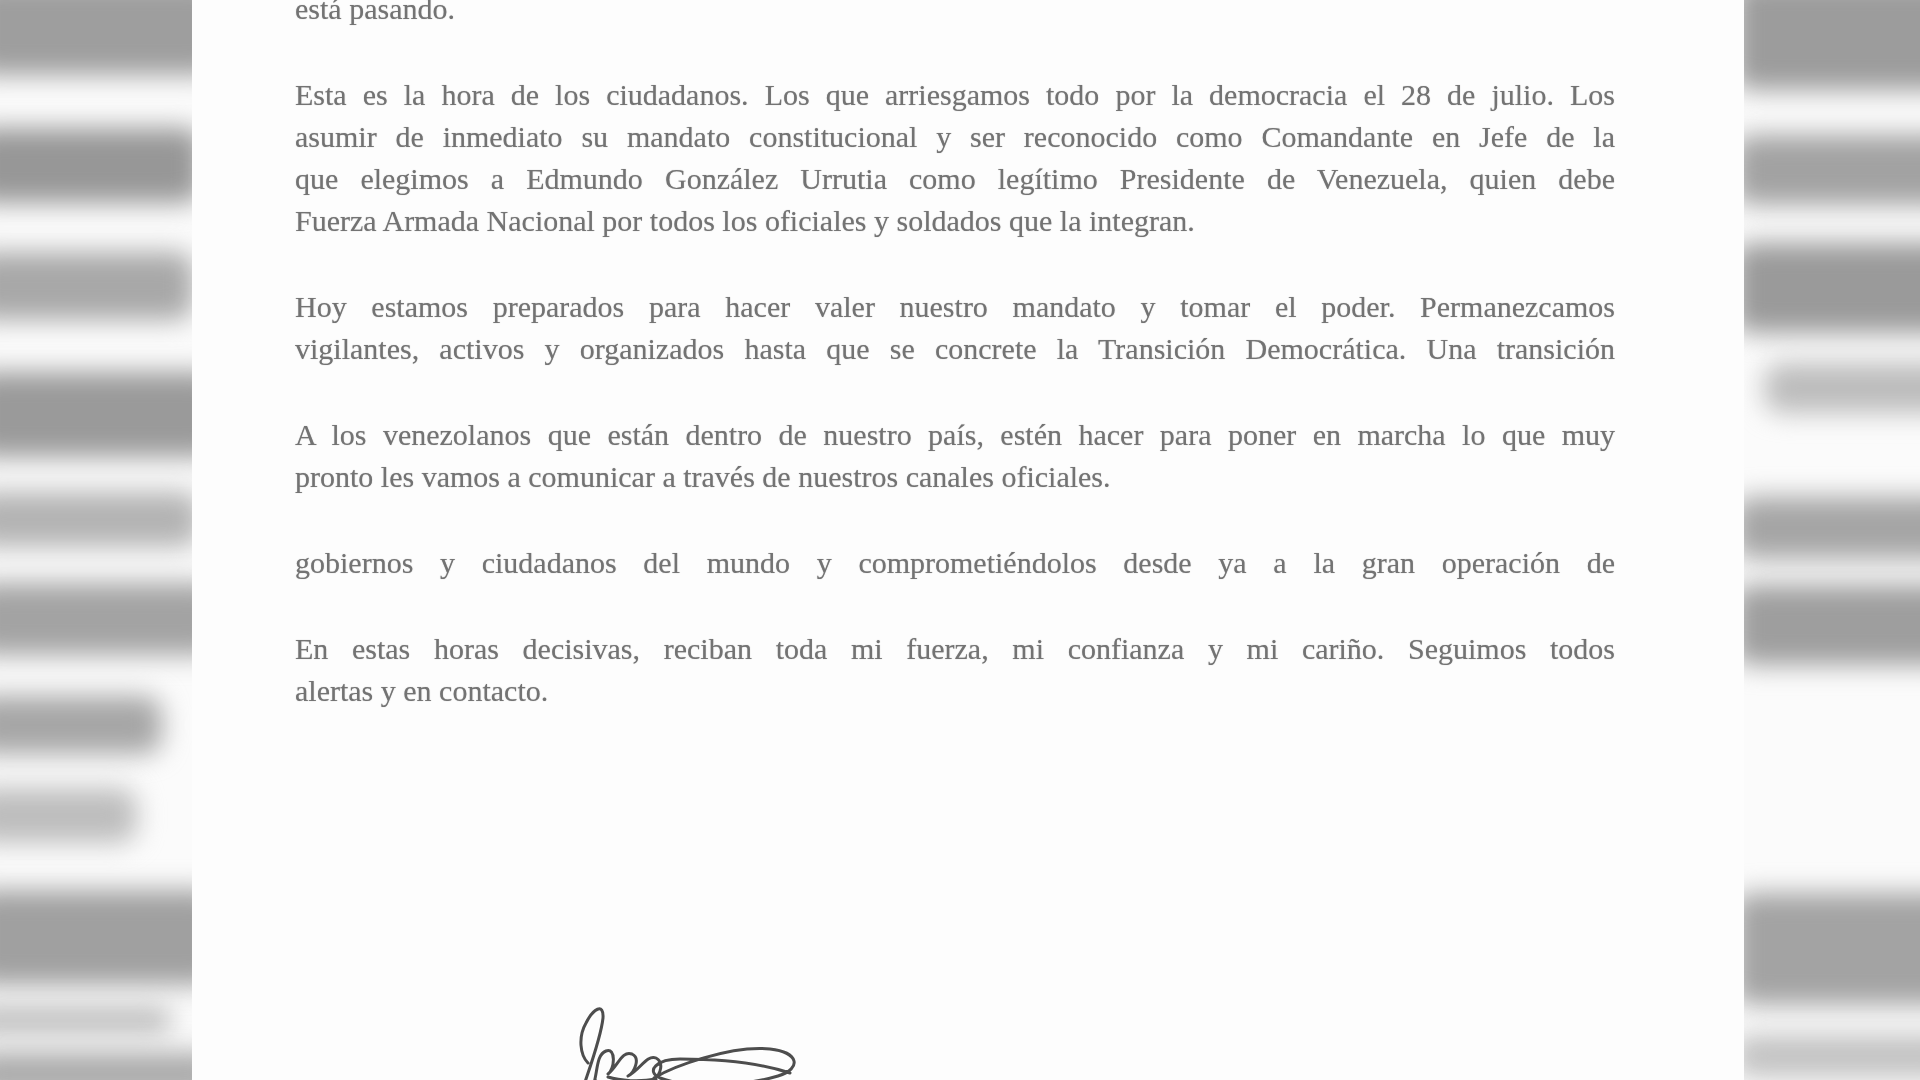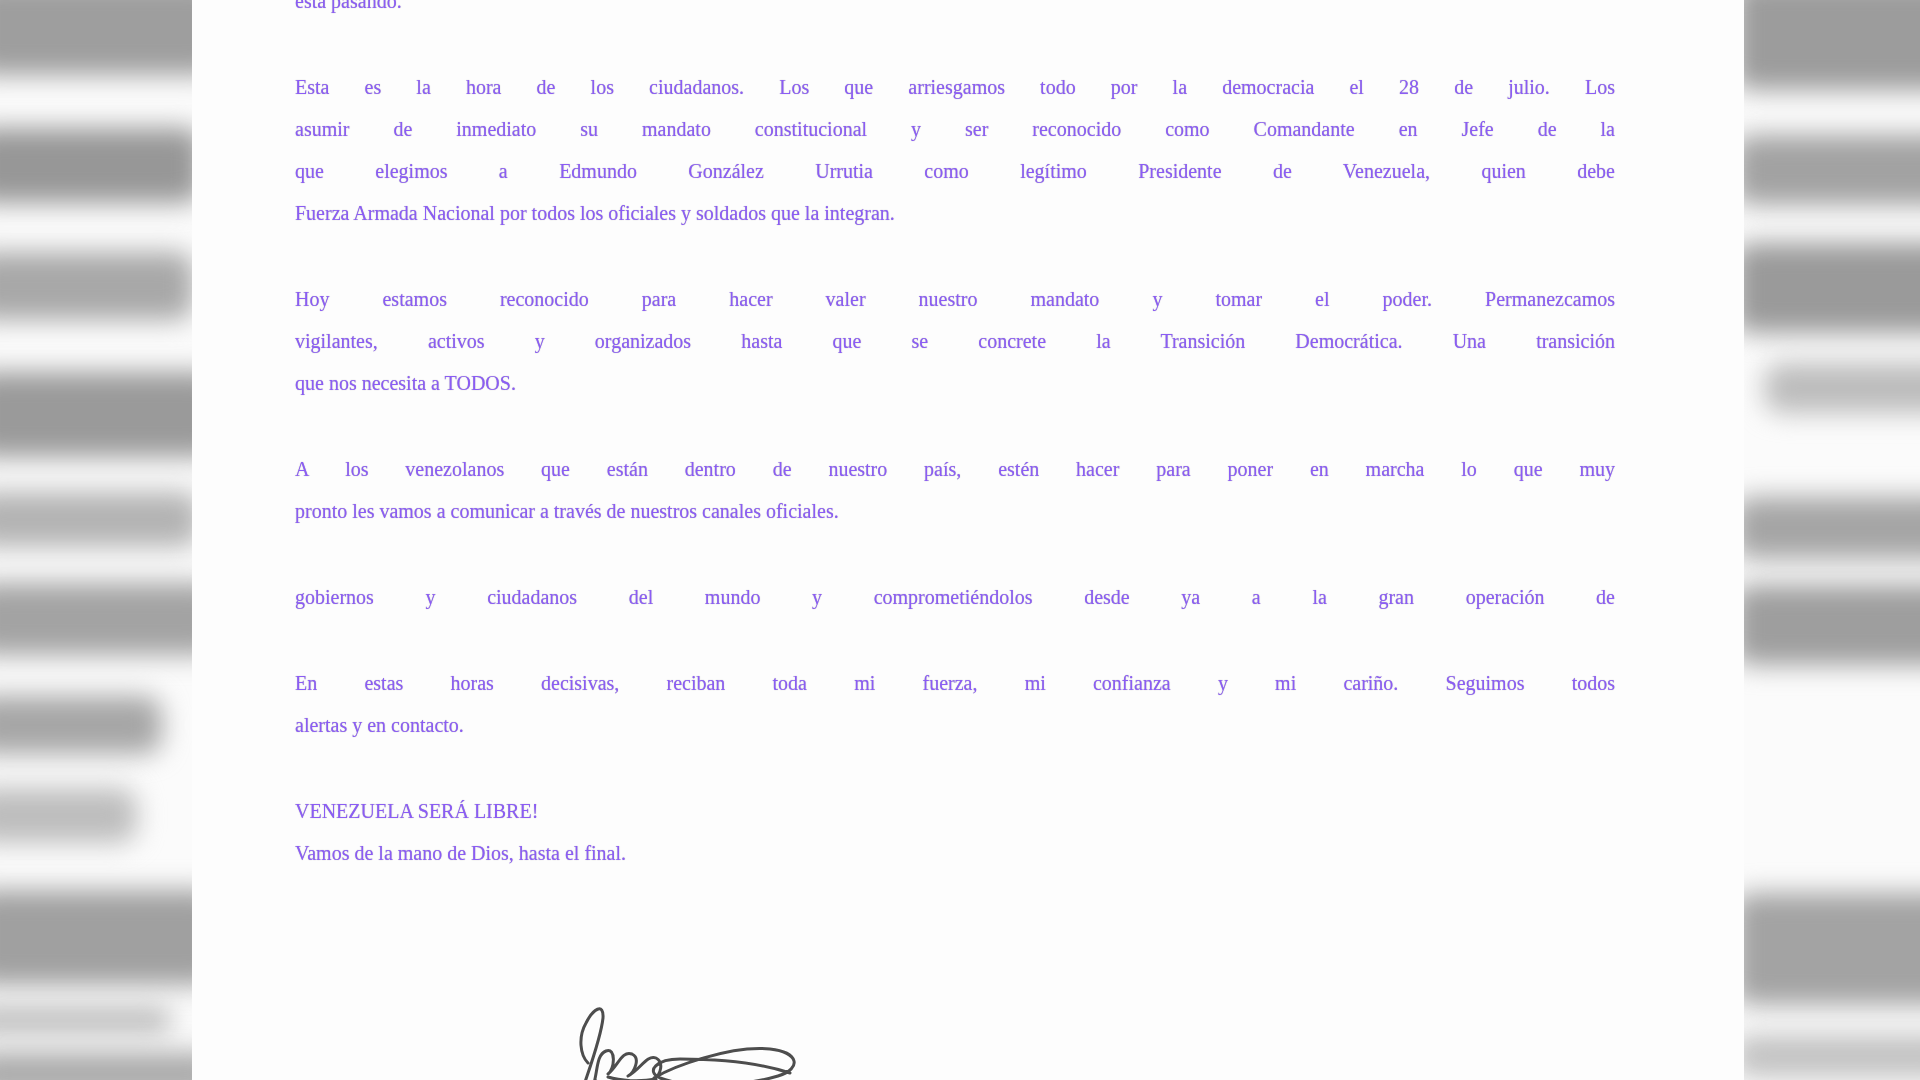--- a/index.html
+++ b/index.html
@@ -19,24 +19,24 @@
   .blur-band.right{right:0;width:176px;}
   .blob{
     position:absolute;left:-30px;right:-30px;
     filter:blur(13px);
     border-radius:18px;
   }
   .blur-band.right .blob{left:-10px;right:-40px;}
   
   .doc{
     position:absolute;
-    left:295px;top:4px;
+    left:295px;top:12px;
     width:1320px;
-    color:#8b5cf6;
-    font-size:20px;
+    color:#737373;
+    font-size:30px;
     line-height:42px;
     text-shadow:0 0 1px rgba(38,38,38,.38);
   }
   .para{margin:0 0 44px 0;}
   .line{white-space:pre-wrap;}
   .jline{text-align:justify;text-align-last:justify;}
   .partial{margin-top:-24px;margin-bottom:44px;}
   .signature{
     position:absolute;
     left:560px;top:985px;
@@ -77,38 +77,33 @@
   <div class="doc">
     <div class="line partial">está pasando.</div>
     <div>
         <div class="para">
           <div class="line jline">Esta es la hora de los ciudadanos. Los que arriesgamos todo por la democracia el 28 de julio. Los</div>
           <div class="line jline">asumir de inmediato su mandato constitucional y ser reconocido como Comandante en Jefe de la</div>
           <div class="line jline">que elegimos a Edmundo González Urrutia como legítimo Presidente de Venezuela, quien debe</div>
           <div class="line">Fuerza Armada Nacional por todos los oficiales y soldados que la integran.</div>
         </div>
         <div class="para">
-          <div class="line jline">Hoy estamos reconocido para hacer valer nuestro mandato y tomar el poder. Permanezcamos</div>
+          <div class="line jline">Hoy estamos preparados para hacer valer nuestro mandato y tomar el poder. Permanezcamos</div>
           <div class="line jline">vigilantes, activos y organizados hasta que se concrete la Transición Democrática. Una transición</div>
-          <div class="line">que nos necesita a TODOS.</div>
         </div>
         <div class="para">
           <div class="line jline">A los venezolanos que están dentro de nuestro país, estén hacer para poner en marcha lo que muy</div>
           <div class="line">pronto les vamos a comunicar a través de nuestros canales oficiales.</div>
         </div>
         <div class="para">
           <div class="line jline">gobiernos y ciudadanos del mundo y comprometiéndolos desde ya a la gran operación de</div>
         </div>
         <div class="para">
           <div class="line jline">En estas horas decisivas, reciban toda mi fuerza, mi confianza y mi cariño. Seguimos todos</div>
           <div class="line">alertas y en contacto.</div>
-        </div>
-        <div class="para">
-          <div class="line">VENEZUELA SERÁ LIBRE!</div>
-          <div class="line">Vamos de la mano de Dios, hasta el final.</div>
         </div>
       </div>
   </div>
 
   <div class="signature">
     <svg width="250" height="140" viewBox="0 0 250 140">
       <g fill="none" stroke="#3a3a3a" stroke-width="3" stroke-linecap="round" stroke-linejoin="round" opacity="0.9">
         <path d="M 28 78
                  C 20 70, 18 52, 26 38
                  C 33 24, 44 17, 43 33

